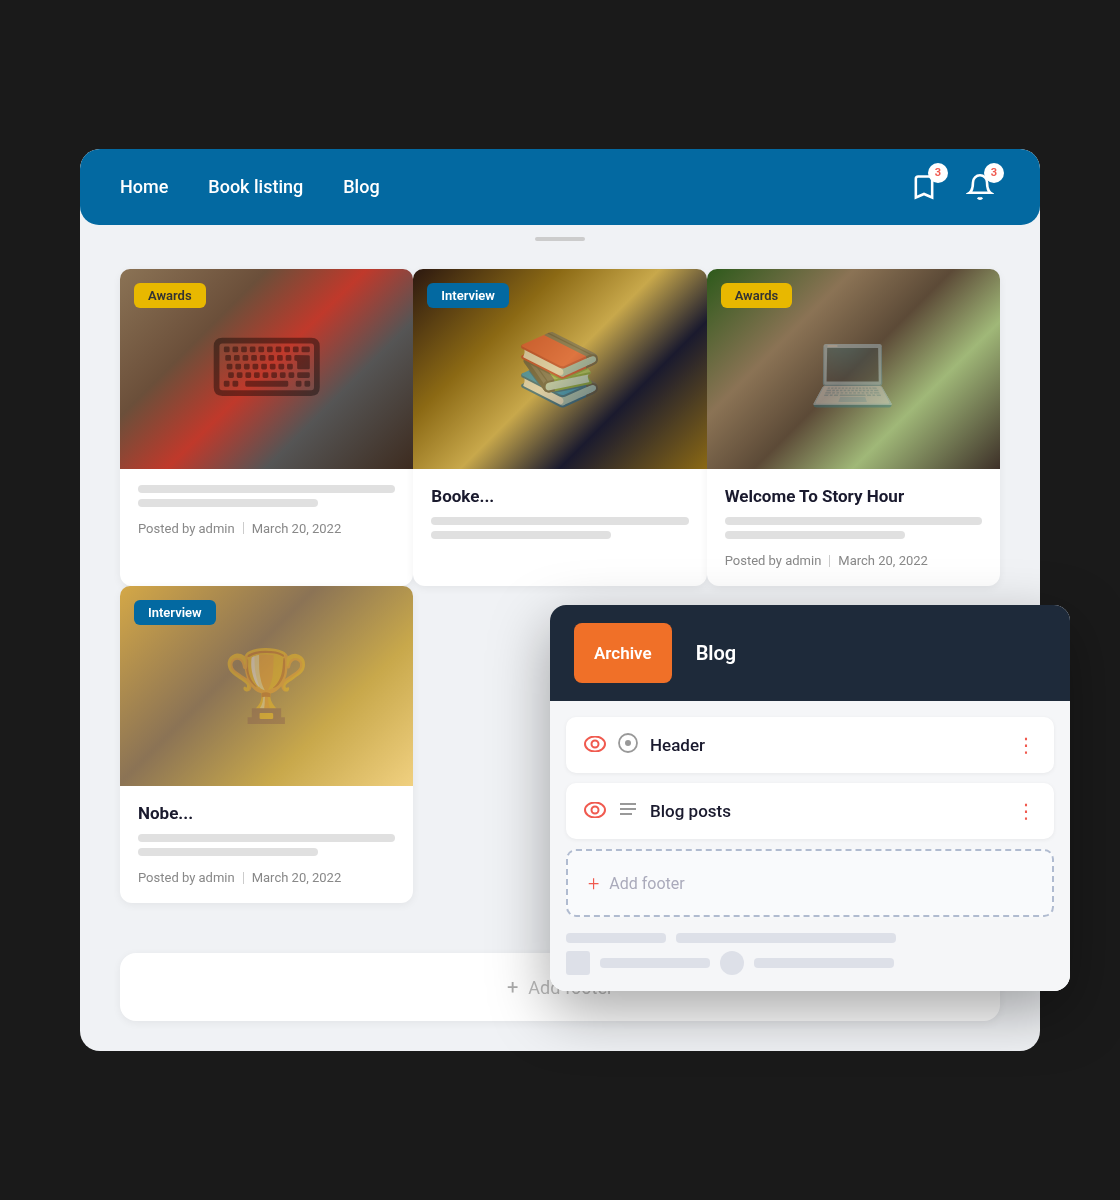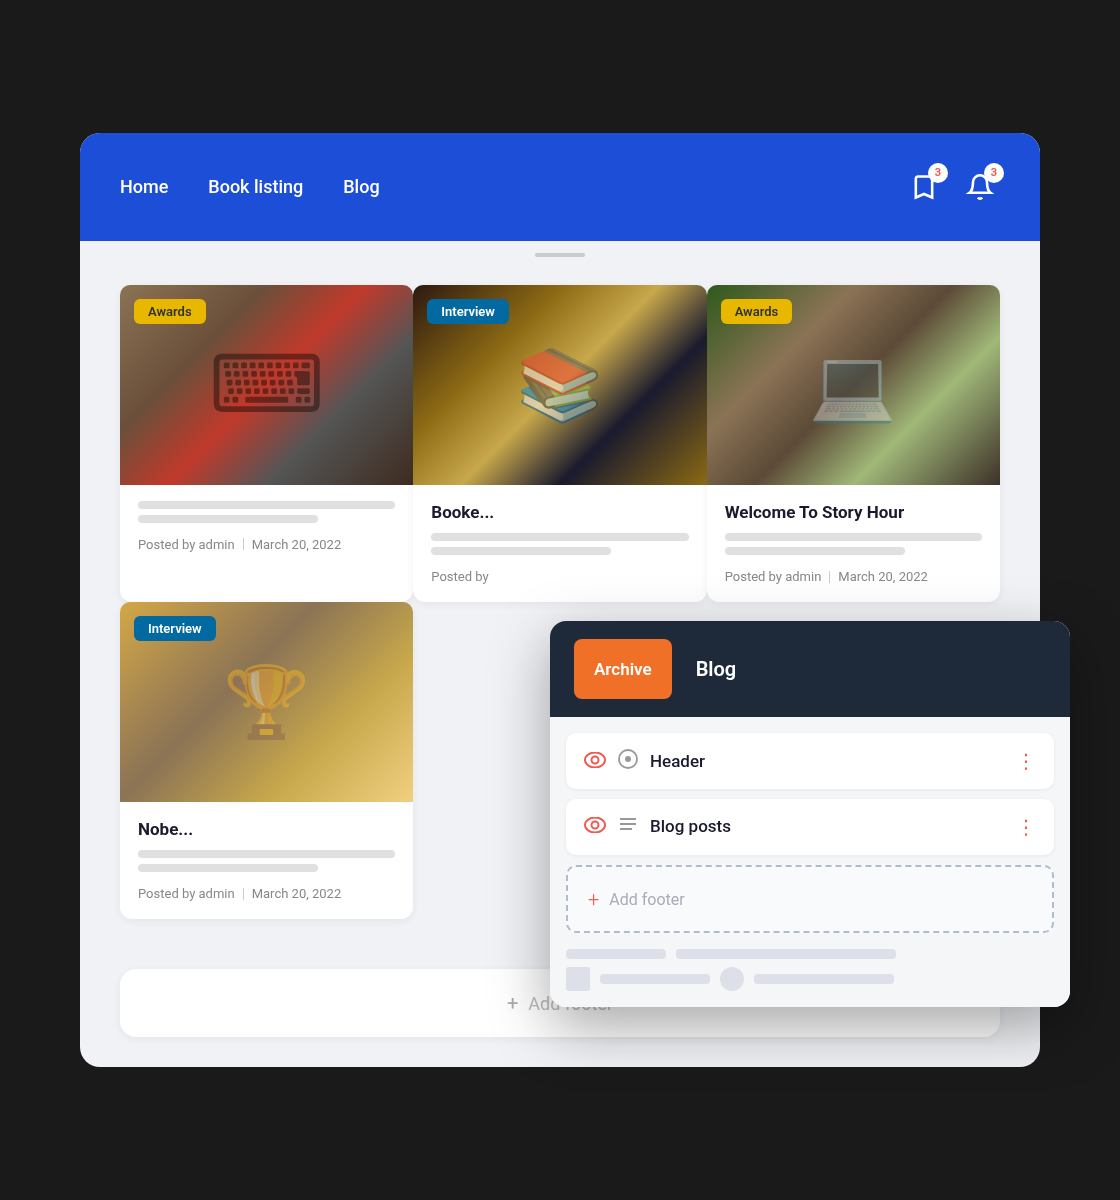--- a/index.html
+++ b/index.html
@@ -24,25 +24,26 @@
     .blog-preview {
       background: #f0f2f5;
       border-radius: 20px;
       overflow: hidden;
       padding-bottom: 30px;
       position: relative;
     }
 
     
     .nav-header {
-      background: #1d4ed8;
-      padding: 34px 40px;
+      background: #0369a1;
+      padding: 18px 40px;
       display: flex;
       align-items: center;
       justify-content: space-between;
+      border-radius: 19px;
     }
 
     .nav-links {
       display: flex;
       gap: 40px;
       align-items: center;
     }
 
     .nav-link {
       color: white;
@@ -312,21 +313,21 @@
     .archive-panel-body {
       padding: 16px;
       background: #f5f6f8;
     }
 
     .archive-section-item {
       background: white;
       border-radius: 10px;
       padding: 16px 18px;
       display: flex;
-      align-items: flex-start;
+      align-items: center;
       justify-content: space-between;
       margin-bottom: 10px;
       box-shadow: 0 1px 4px rgba(0,0,0,0.06);
     }
 
     .archive-section-left {
       display: flex;
       align-items: center;
       gap: 12px;
     }
@@ -469,23 +470,20 @@
       <div class="blog-card">
         <div class="blog-card-image-wrap">
           <div class="img-soul-book blog-card-image"></div>
           <span class="category-badge badge-interview">Interview</span>
         </div>
         <div class="blog-card-content">
           <div class="blog-card-title">Booke...</div>
           <div class="blog-card-lines">
             <div class="placeholder-line full"></div>
             <div class="placeholder-line short"></div>
-          </div>
-          <div class="blog-card-meta">
-            <span>Posted by</span>
           </div>
         </div>
       </div>
 
       <div class="blog-card">
         <div class="blog-card-image-wrap">
           <div class="img-desk blog-card-image"></div>
           <span class="category-badge badge-awards">Awards</span>
         </div>
         <div class="blog-card-content">

